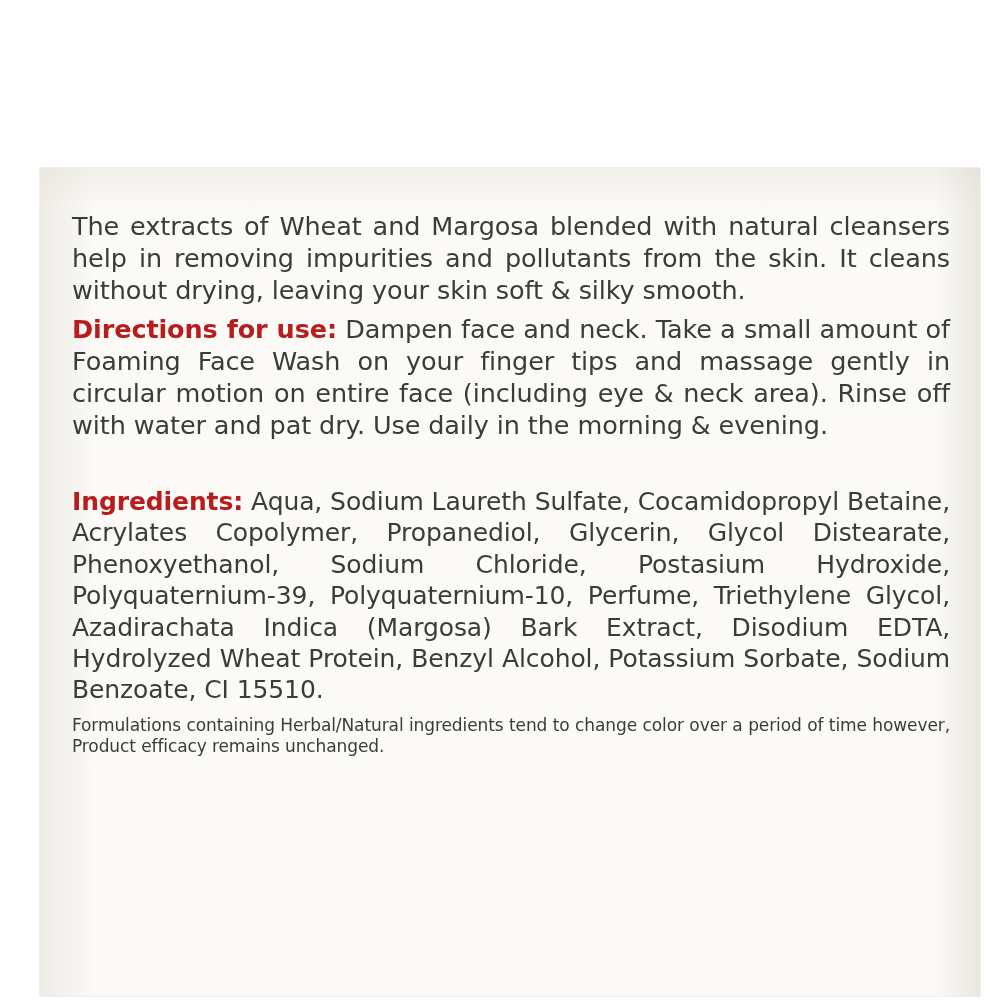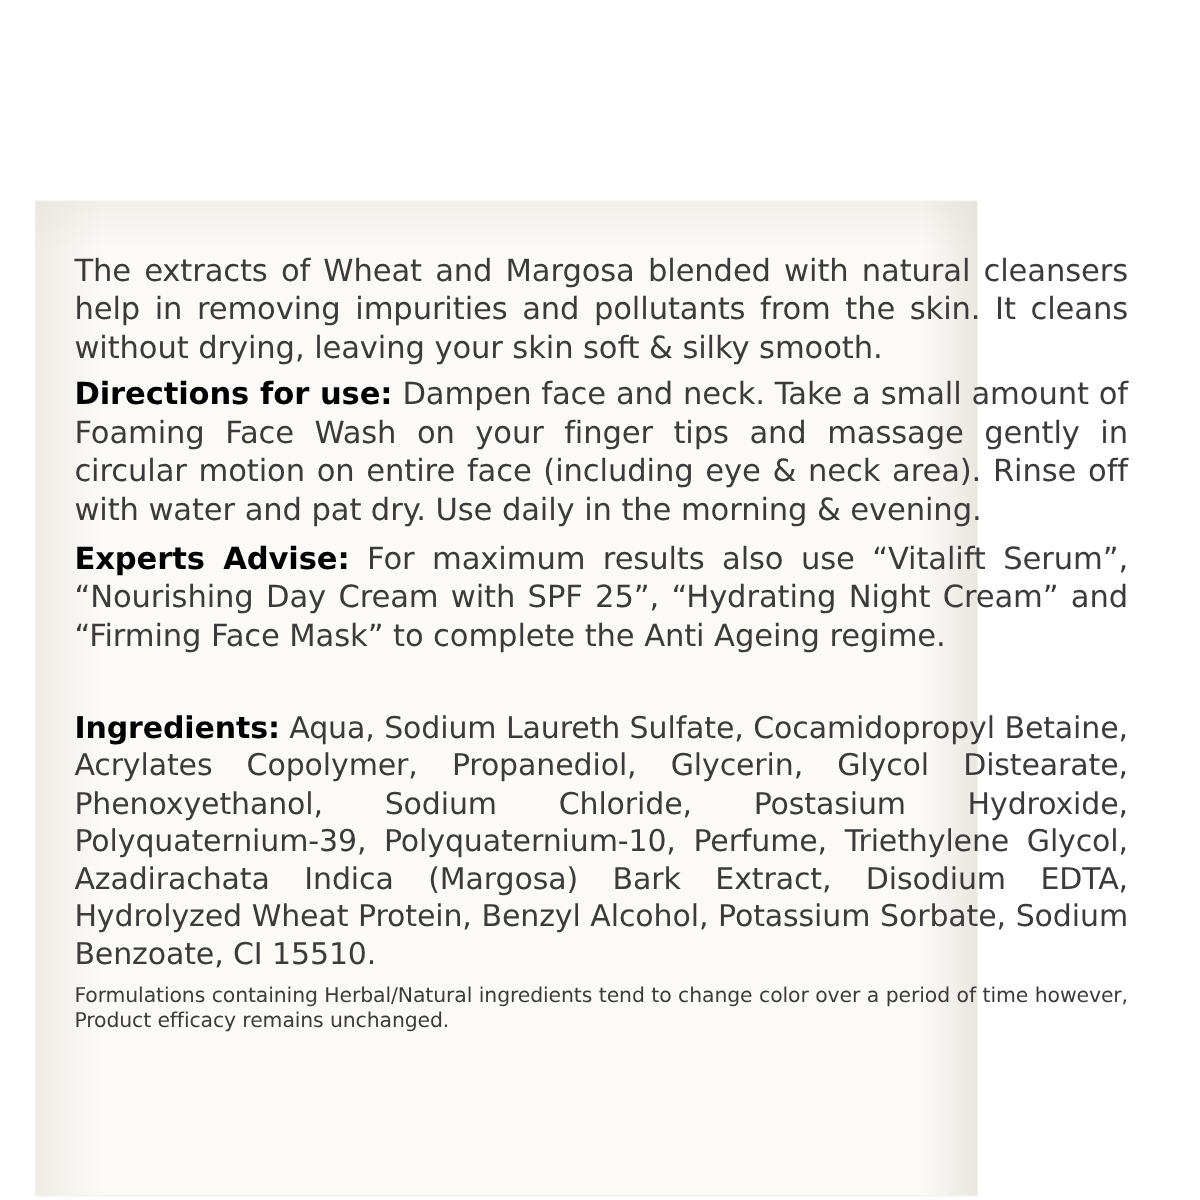--- a/index.html
+++ b/index.html
@@ -9,23 +9,23 @@
   }
   body {
     width: 1000px;
     height: 1000px;
     overflow: hidden;
     font-family: "DejaVu Sans", sans-serif;
   }
 
   #label-panel {
     position: absolute;
-    left: 30px;
+    left: 40px;
     top: 168px;
-    width: 784px;
+    width: 940px;
     height: 828px;
     background: #fbfaf7;
     box-shadow: 0 0 0 1px #f2f0ec;
     text-decoration: underline;
   }
 
   
   #label-panel::before {
     content: "";
     position: absolute;
@@ -55,39 +55,38 @@
   }
   .para:last-child { margin-bottom: 0; }
 
   .para.intro { margin-bottom: 7px; }
   .para.small {
     font-size: 17px;
     line-height: 1.26;
   }
 
   .heading {
-    color: #000000;
+    color: #b91c1c;
     font-weight: bold;
   }
 
   .ing-list {
     font-size: 25px;
     margin-top: 45px;
   }
 </style>
 </head>
 <body>
 
 <div id="label-panel">
   <div id="text-body">
 
     <p class="para intro">The extracts of Wheat and Margosa blended with natural cleansers help in removing impurities and pollutants from the skin. It cleans without drying, leaving your skin soft &amp; silky smooth.</p>
 
     <p class="para"><span class="heading">Directions for use:</span> <span>Dampen face and neck. Take a small amount of Foaming Face Wash on your finger tips and massage gently in circular motion on entire face (including eye &amp; neck area). Rinse off with water and pat dry. Use daily in the morning &amp; evening.</span></p>
 
-    <p class="para"><span class="heading">Experts Advise:</span> <span>For maximum results also use “Vitalift Serum”, “Nourishing Day Cream with SPF 25”, “Hydrating Night Cream” and “Firming Face Mask” to complete the Anti Ageing regime.</span></p>
 
     <p class="para ing-list"><span class="heading">Ingredients:</span> <span>Aqua, Sodium Laureth Sulfate, Cocamidopropyl Betaine, Acrylates Copolymer, Propanediol, Glycerin, Glycol Distearate, Phenoxyethanol, Sodium Chloride, Postasium Hydroxide, Polyquaternium-39, Polyquaternium-10, Perfume, Triethylene Glycol, Azadirachata Indica (Margosa) Bark Extract, Disodium EDTA, Hydrolyzed Wheat Protein, Benzyl Alcohol, Potassium Sorbate, Sodium Benzoate, CI 15510.</span></p>
 
     <p class="para small">Formulations containing Herbal/Natural ingredients tend to change color over a period of time however, Product efficacy remains unchanged.</p>
 
   </div>
 </div>
 
 </body></html>

